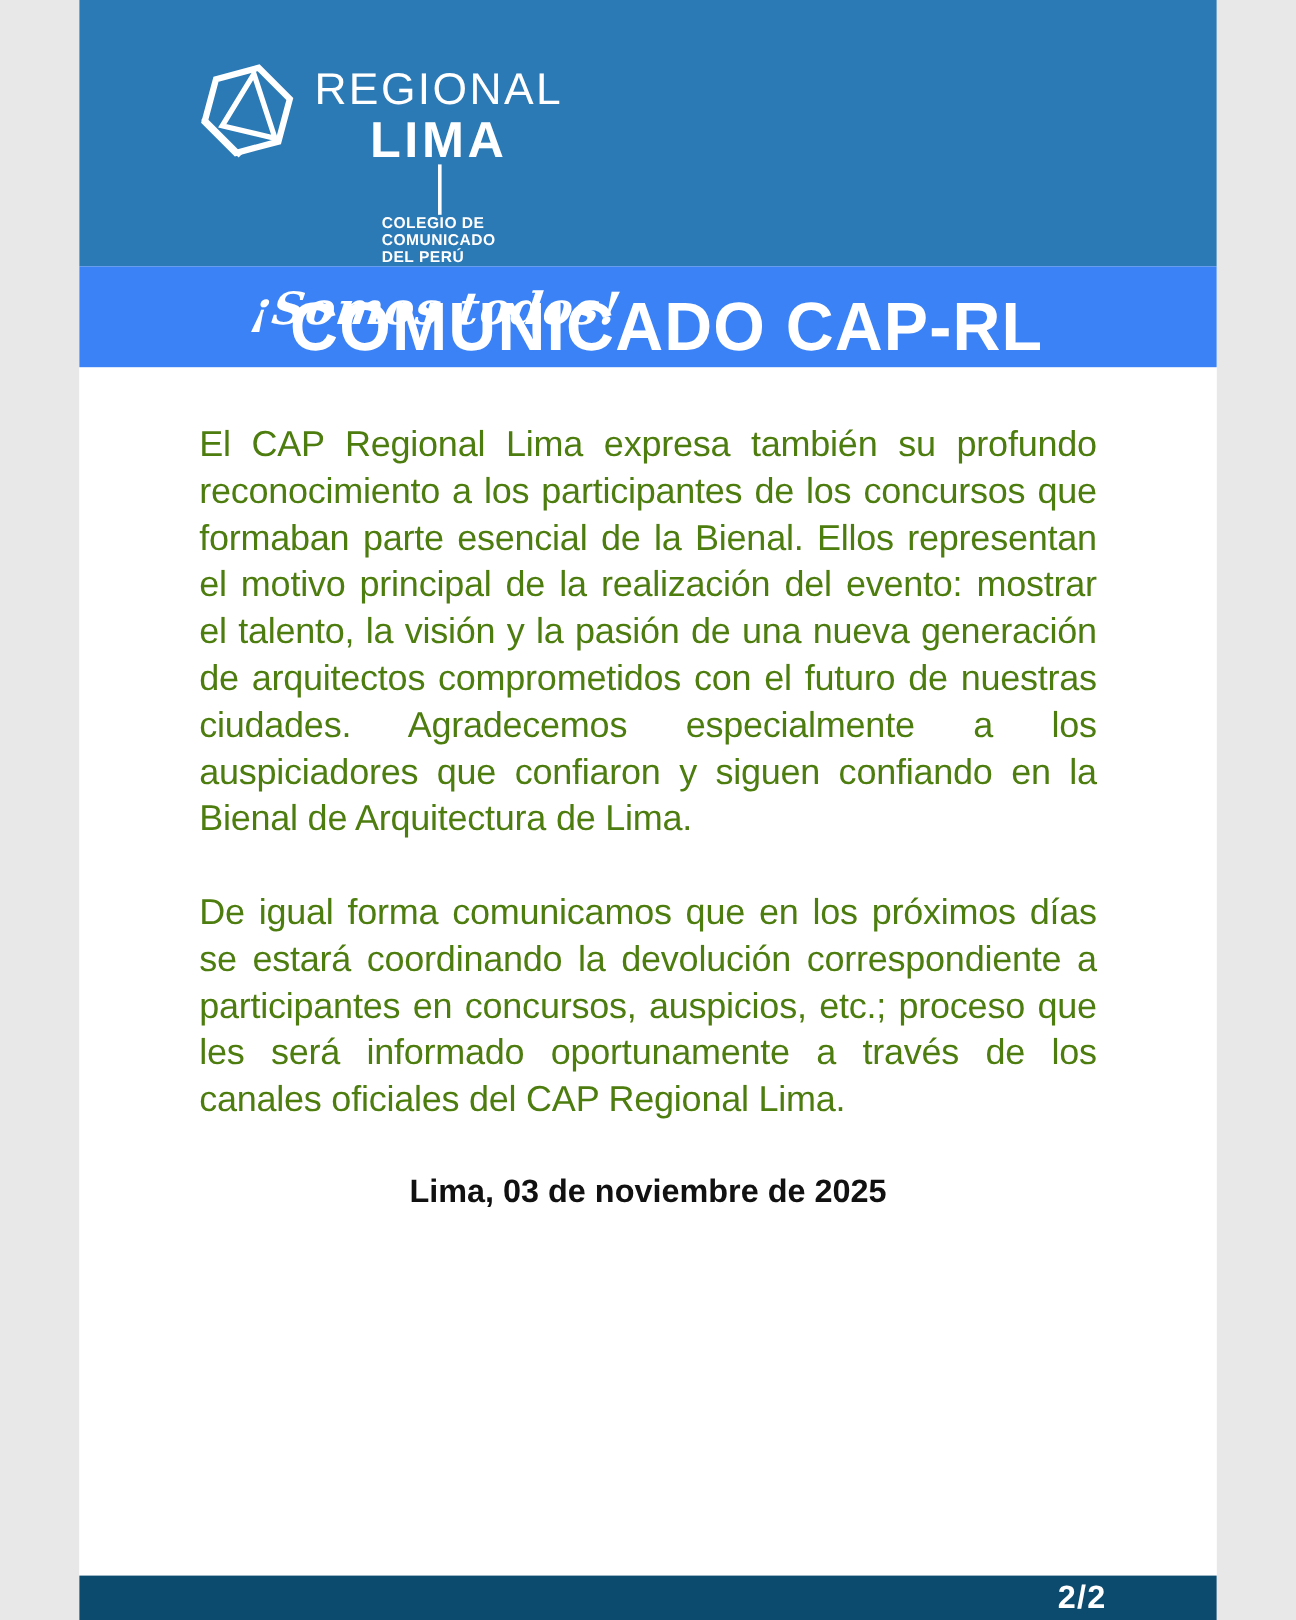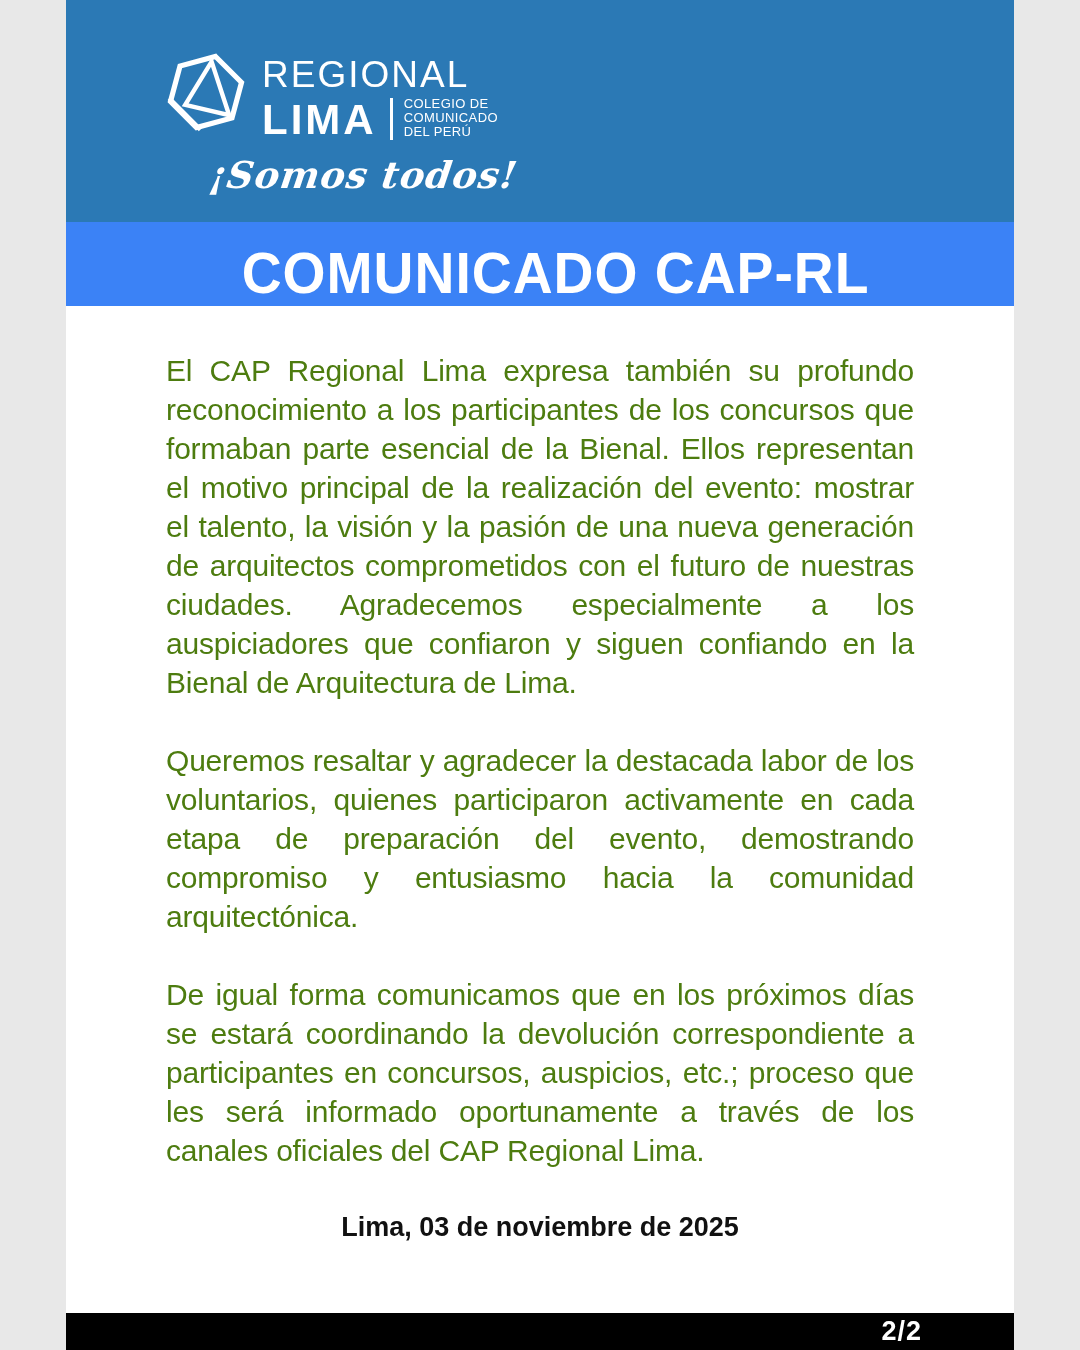--- a/index.html
+++ b/index.html
@@ -9,24 +9,24 @@
     font-family:"Liberation Sans", sans-serif; overflow:hidden; margin:0 auto;
   }
   
   .header {
     height:222px; background:#2b79b5; padding:50px 0 0 100px;
   }
   .logo-row { display:flex; align-items:flex-start; }
   .logo-mark svg { width:80px; height:84px; display:block; }
   .logo-text { margin-left:16px; color:#ffffff; }
   .logo-regional { font-size:37px; font-weight:400; letter-spacing:2px; line-height:1; margin-top:6px; }
-  .logo-lima-row { display:flex; align-items:flex-end; margin-top:4px; }
+  .logo-lima-row { display:flex; align-items:center; margin-top:4px;flex-direction:column; }
   .logo-lima { font-size:42px; font-weight:bold; letter-spacing:3px; line-height:0.95; }
   .logo-divider { width:3px; height:42px; background:#ffffff; margin:0 11px 0 13px; }
-  .logo-org { font-size:13px; font-weight:normal; line-height:14px; letter-spacing:0.4px; padding-bottom:1px; }
+  .logo-org { font-size:13px; font-weight:bold; line-height:14px; letter-spacing:0.4px; padding-bottom:1px; }
   .tagline {
     color:#ffffff; font-family:"DejaVu Serif", serif; font-style:italic; font-weight:bold;
     font-size:37px; margin:13px 0 0 44px; transform:skewX(-8deg); display:inline-block; letter-spacing:1px;
   }
   
   .banner {
     height:84px; background:#3b82f6; display:flex; align-items:flex-end; justify-content:center;padding-left:32px;
   }
   .banner-title {
     color:#ffffff; font-size:57px; font-weight:bold; letter-spacing:1px; transform:scaleX(0.97);
@@ -36,21 +36,21 @@
   .content p {
     margin:0 0 39px 0; font-size:30px; line-height:39px; text-align:justify;
     color:#4d7c0f; letter-spacing:-0.2px;
   }
   .signature {
     margin-top:23px; text-align:center; font-weight:bold; font-size:27px;
     line-height:37px; color:#111111;
   }
   
   .pagebar {
-    position:absolute; bottom:0; left:0; right:0; height:37px; background:#000000;
+    position:absolute; bottom:0; left:0; right:0; height:37px; background:#0c4a6e;
     display:flex; align-items:center; justify-content:flex-end; padding-right:92px;
   }
   .page-num { color:#ffffff; font-weight:bold; font-size:27px; letter-spacing:1px; }
 </style>
 </head>
 <body>
 
 <div class="page">
 
   <div class="header">
@@ -77,21 +77,20 @@
     </div>
     <div class="tagline">¡Somos todos!</div>
   </div>
 
   <div class="banner">
     <div class="banner-title">COMUNICADO CAP-RL</div>
   </div>
 
   <div class="content">
     <p>El CAP Regional Lima expresa también su profundo reconocimiento a los participantes de los concursos que formaban parte esencial de la Bienal. Ellos representan el motivo principal de la realización del evento: mostrar el talento, la visión y la pasión de una nueva generación de arquitectos comprometidos con el futuro de nuestras ciudades. Agradecemos especialmente a los auspiciadores que confiaron y siguen confiando en la Bienal de Arquitectura de Lima.</p>
-    <p>Queremos resaltar y agradecer la destacada labor de los voluntarios, quienes participaron activamente en cada etapa de preparación del evento, demostrando compromiso y entusiasmo hacia la comunidad arquitectónica.</p>
     <p>De igual forma comunicamos que en los próximos días se estará coordinando la devolución correspondiente a participantes en concursos, auspicios, etc.; proceso que les será informado oportunamente a través de los canales oficiales del CAP Regional Lima.</p>
 
     <div class="signature">
       <div>Lima, 03 de noviembre de 2025</div>
     </div>
   </div>
 
   <div class="pagebar">
     <div class="page-num">2/2</div>
   </div>

